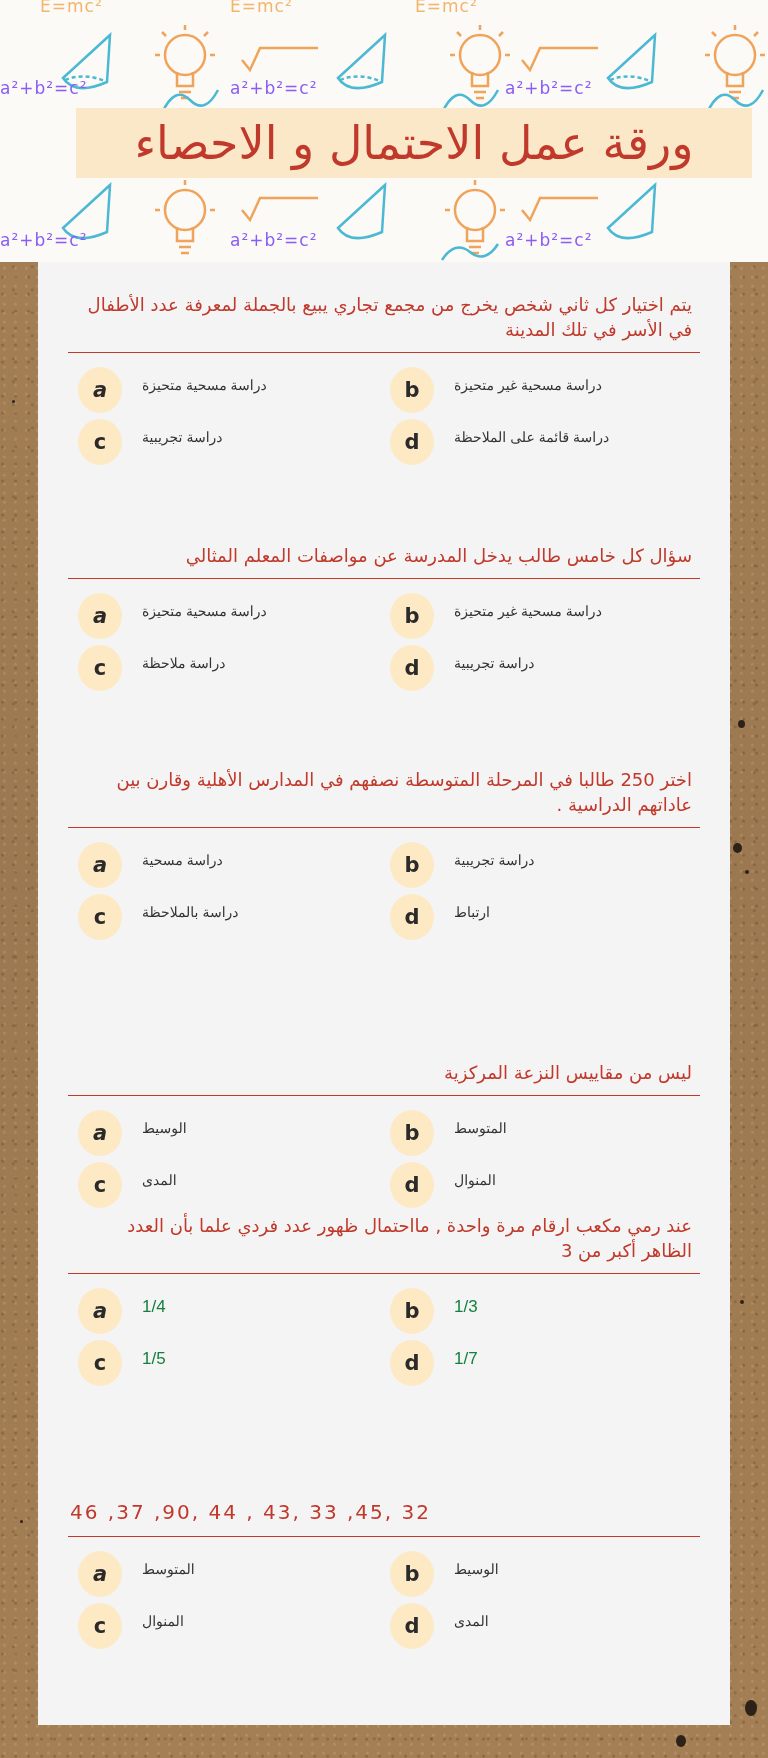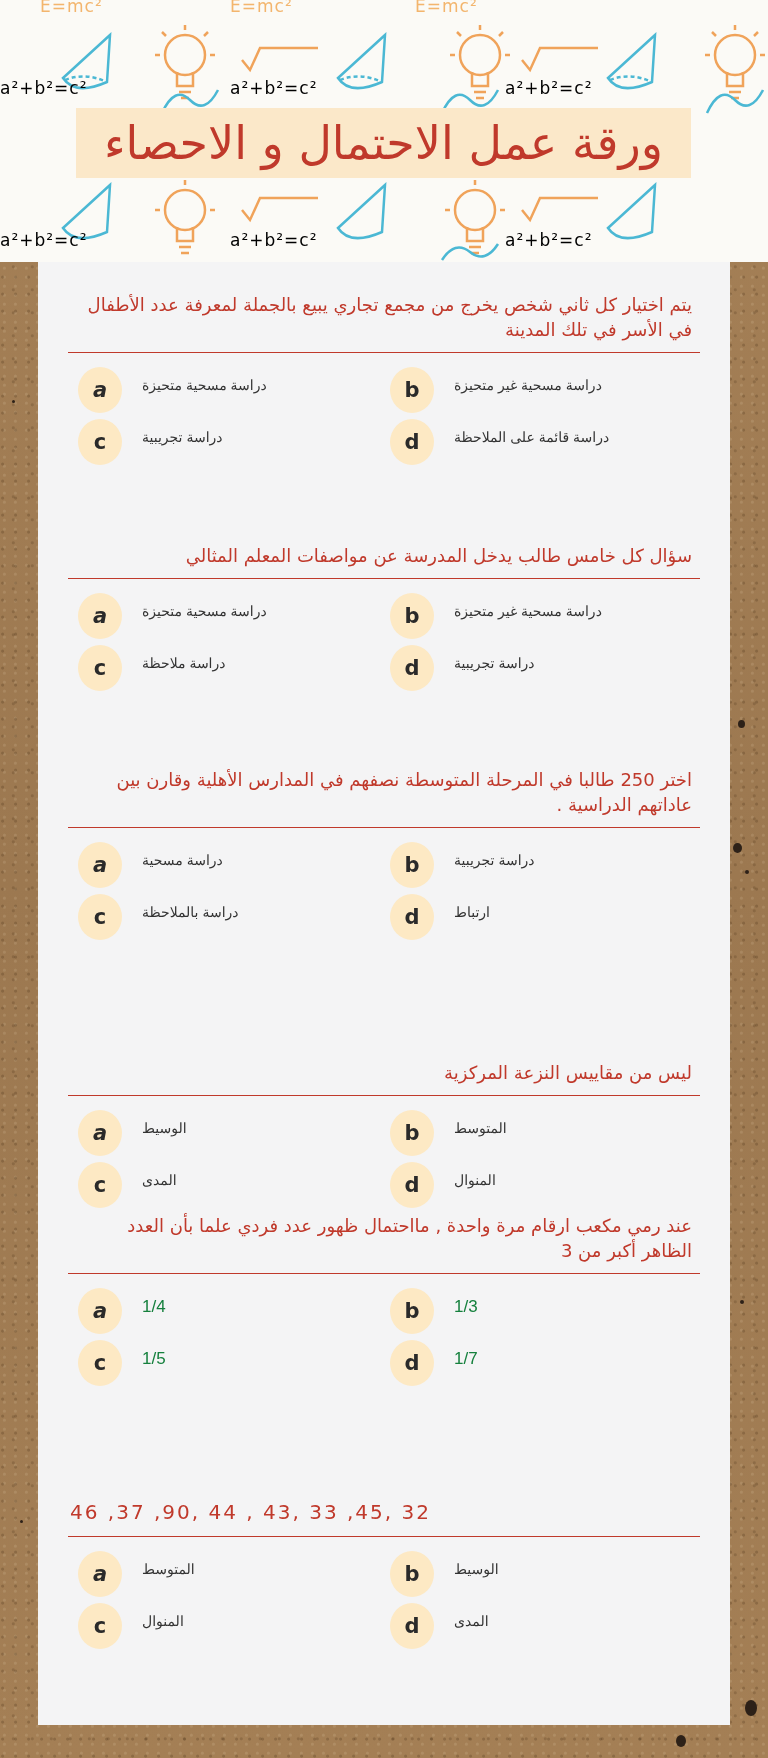--- a/index.html
+++ b/index.html
@@ -18,24 +18,24 @@
 
   
   .banner {
     position: absolute; left: 0; top: 0; width: 768px; height: 262px;
     background: #fbfaf6; overflow: hidden;
   }
   .doodle { position: absolute; }
   .doodle svg { display: block; }
   .formula {
     position: absolute; font-family: "DejaVu Sans", sans-serif;
-    font-size: 17px; color: #000000; letter-spacing: 1px;
+    font-size: 17px; color: #8b5cf6; letter-spacing: 1px;
   }
   .title-box {
-    position: absolute; left: 76px; top: 108px; width: 615px; height: 70px;
+    position: absolute; left: 76px; top: 108px; width: 676px; height: 70px;
     background: #fbe8c9;
     display: flex; align-items: center; justify-content: center;
   }
   .title-text {
     direction: rtl; font-family: "DejaVu Sans", sans-serif;
     font-size: 46px; color: #c0392b; line-height: 1;
   }
 
   
   .card {

